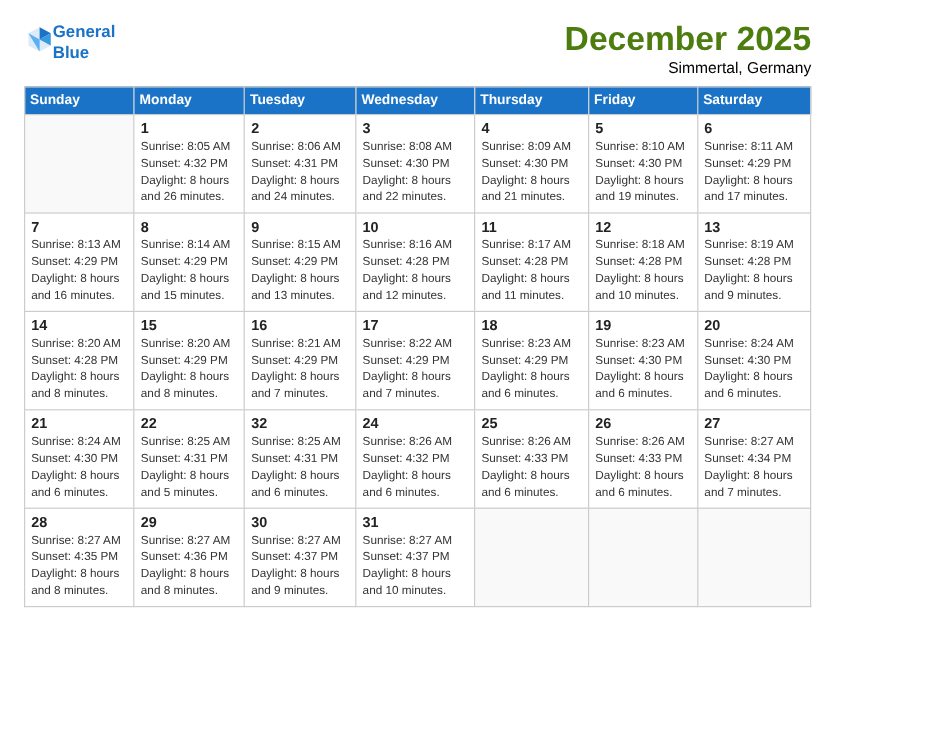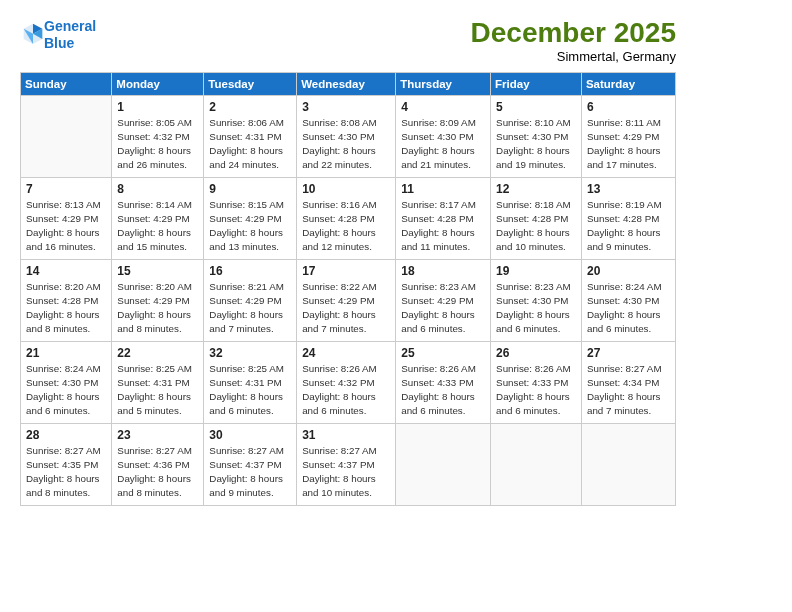--- a/index.html
+++ b/index.html
@@ -249,21 +249,21 @@
             <span class="day-num">27</span>
             <div class="day-info">Sunrise: 8:27 AM<br>Sunset: 4:34 PM<br>Daylight: 8 hours<br>and 7 minutes.</div>
           </td>
         </tr>
         <tr class="last-row">
           <td>
             <span class="day-num">28</span>
             <div class="day-info">Sunrise: 8:27 AM<br>Sunset: 4:35 PM<br>Daylight: 8 hours<br>and 8 minutes.</div>
           </td>
           <td>
-            <span class="day-num">23</span>
+            <span class="day-num">29</span>
             <div class="day-info">Sunrise: 8:27 AM<br>Sunset: 4:36 PM<br>Daylight: 8 hours<br>and 8 minutes.</div>
           </td>
           <td>
             <span class="day-num">30</span>
             <div class="day-info">Sunrise: 8:27 AM<br>Sunset: 4:37 PM<br>Daylight: 8 hours<br>and 9 minutes.</div>
           </td>
           <td>
             <span class="day-num">31</span>
             <div class="day-info">Sunrise: 8:27 AM<br>Sunset: 4:37 PM<br>Daylight: 8 hours<br>and 10 minutes.</div>
           </td>

